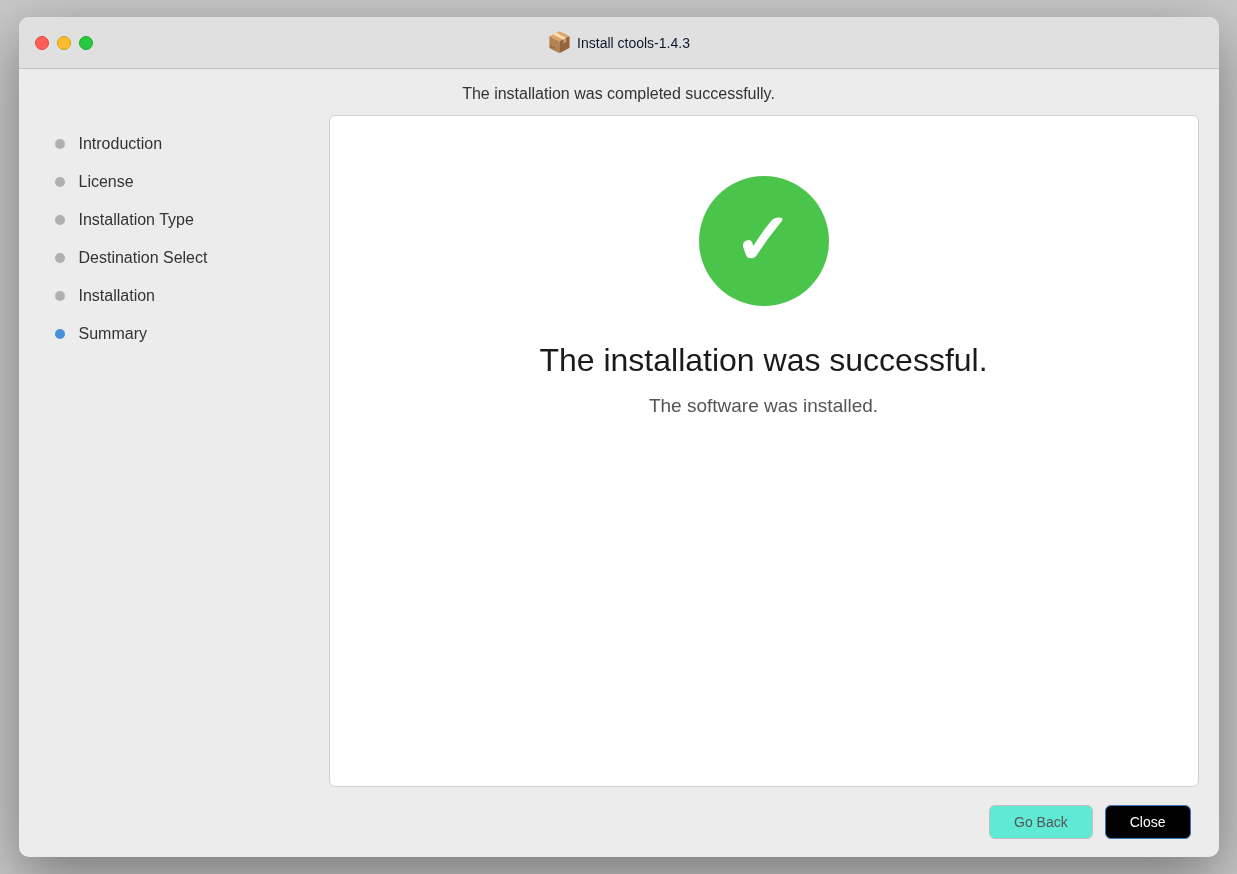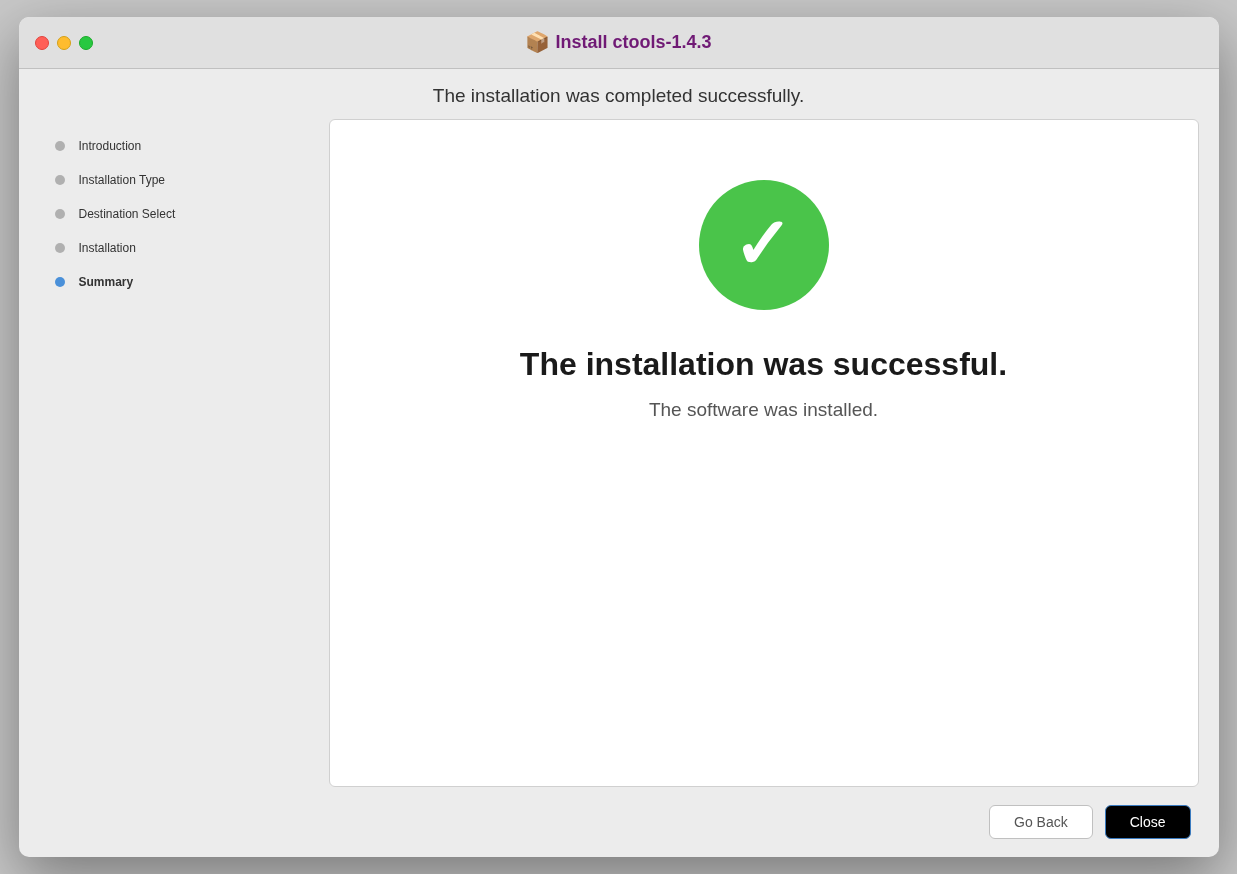--- a/index.html
+++ b/index.html
@@ -76,39 +76,39 @@
     }
 
     .title-icon {
       width: 22px;
       height: 22px;
       font-size: 20px;
       line-height: 1;
     }
 
     .title-text {
-      font-size: 18px;
-      font-weight: 700;
-      color: #701a75;
+      font-size: 14px;
+      font-weight: 400;
+      color: #0f172a;
     }
 
     .window-body {
       display: flex;
       flex-direction: column;
       flex: 1;
       overflow: hidden;
     }
 
     .top-bar {
       padding: 16px 20px 12px 20px;
       text-align: center;
     }
 
     .top-message {
-      font-size: 19px;
+      font-size: 16px;
       color: #333;
     }
 
     .main-content {
       display: flex;
       flex: 1;
       padding: 0 20px;
       gap: 0;
       overflow: hidden;
     }
@@ -135,26 +135,26 @@
       border-radius: 50%;
       background: #b0b0b0;
       flex-shrink: 0;
     }
 
     .sidebar-dot.active {
       background: #4a90d9;
     }
 
     .sidebar-label {
-      font-size: 12px;
+      font-size: 16px;
       color: #333;
     }
 
     .sidebar-label.active {
-      font-weight: 700;
+      font-weight: 400;
     }
 
     .content-panel {
       flex: 1;
       background: #ffffff;
       border-radius: 6px;
       border: 1px solid #d0d0d0;
       display: flex;
       flex-direction: column;
       align-items: center;
@@ -179,21 +179,21 @@
     .checkmark {
       color: white;
       font-size: 72px;
       line-height: 1;
       font-weight: 700;
       margin-top: -4px;
     }
 
     .success-title {
       font-size: 32px;
-      font-weight: 700;
+      font-weight: 400;
       color: #1a1a1a;
       text-align: center;
       margin-bottom: 16px;
     }
 
     .success-subtitle {
       font-size: 19px;
       color: #555;
       text-align: center;
     }
@@ -210,21 +210,21 @@
     .btn {
       padding: 8px 24px;
       border-radius: 6px;
       font-size: 14px;
       cursor: pointer;
       border: 1px solid #c0c0c0;
       font-family: inherit;
     }
 
     .btn-secondary {
-      background: #ffffff;
+      background: #5eead4;
       color: #555;
     }
 
     .btn-primary {
       background: #000000;
       color: white;
       border-color: #3a7bc0;
     }
   </style>
 </head>
@@ -252,20 +252,24 @@
 
     <div class="main-content">
 
       <div class="sidebar">
 
         <div class="sidebar-item">
           <div class="sidebar-dot"></div>
           <span class="sidebar-label">Introduction</span>
         </div>
 
+        <div class="sidebar-item">
+          <div class="sidebar-dot"></div>
+          <span class="sidebar-label">License</span>
+        </div>
 
         <div class="sidebar-item">
           <div class="sidebar-dot"></div>
           <span class="sidebar-label">Installation Type</span>
         </div>
 
         <div class="sidebar-item">
           <div class="sidebar-dot"></div>
           <span class="sidebar-label">Destination Select</span>
         </div>

